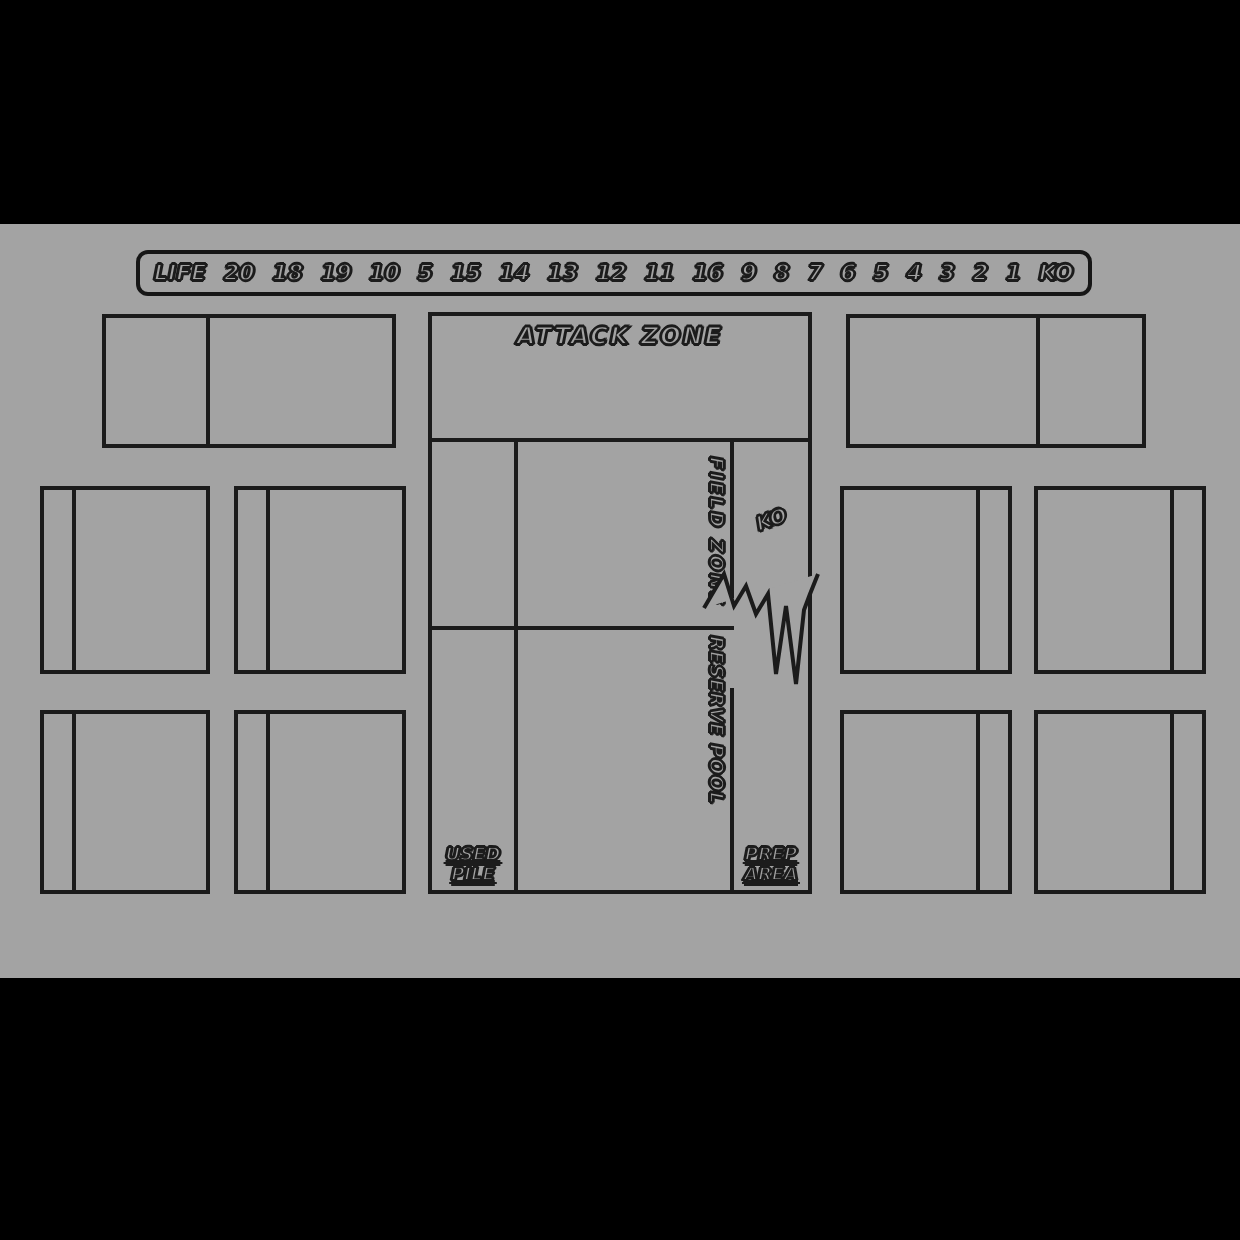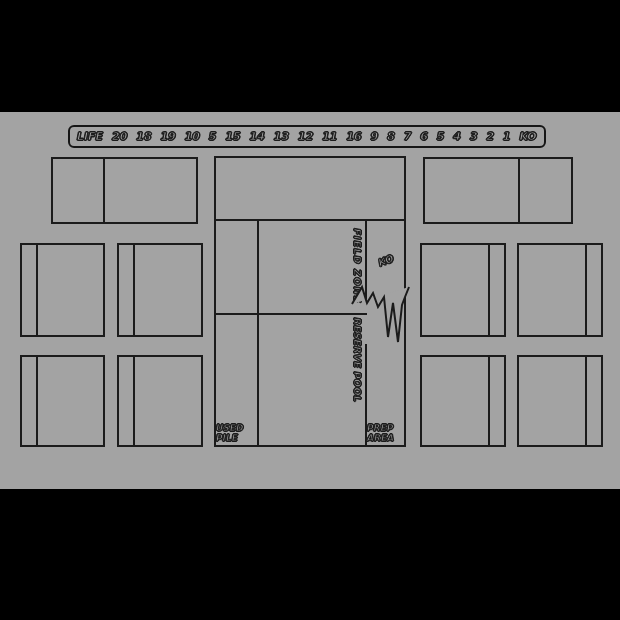--- a/index.html
+++ b/index.html
@@ -35,22 +35,22 @@
   .life-track .otext { font-size:11px; letter-spacing:0; }
   
   .panel { position:absolute; left:214px; top:44px; width:192px; height:291px;
     border:2px solid #1b1b1b; box-sizing:border-box; }
   .attack-label { position:absolute; top:3px; left:0; width:188px; text-align:center;
     font-size:12px; letter-spacing:1px; }
   .vlabel { position:absolute; text-align:center; font-size:9.5px; letter-spacing:0.6px;
     height:12px; line-height:12px; transform:rotate(90deg); }
   .ko-label { position:absolute; left:153px; top:97px; width:34px; text-align:center;
     font-size:10px; transform:rotate(-20deg); }
-  .corner-label { position:absolute; bottom:2px; text-align:left;
-    font-size:9px; line-height:10px; }
+  .corner-label { position:absolute; bottom:2px; text-align:center;
+    font-size:9px; line-height:10px;text-decoration:underline; }
   .starburst { position:absolute; left:129px; top:120px; overflow:visible; }
 </style>
 </head>
 <body>
 
 <div class="screen">
   <div class="mat">
 
     <div class="life-track">
       <span class="otext">LIFE</span>
@@ -79,20 +79,21 @@
 
     <div class="box" style="left:51px; top:45px; width:147px; height:67px;">
       <div class="divline-v" style="left:50px;"></div>
     </div>
 
     <div class="box" style="left:423px; top:45px; width:150px; height:67px;">
       <div class="divline-v" style="left:93px;"></div>
     </div>
 
     <div class="panel">
+      <div class="otext attack-label">ATTACK ZONE</div>
 
       <div class="line" style="top:61px; left:0; width:188px; height:2px;"></div>
       <div class="line" style="left:41px; top:61px; bottom:0; width:2px;"></div>
       <div class="line" style="left:149px; top:61px; height:80px; width:2px;"></div>
       <div class="line" style="left:149px; top:186px; bottom:0; width:2px;"></div>
       <div class="line" style="top:155px; left:0; width:151px; height:2px;"></div>
 
       <div class="otext vlabel" style="left:97px; top:102px; width:88px; letter-spacing:1.2px;">FIELD ZONE</div>
       <div class="otext vlabel" style="left:97px; top:196px; width:88px; letter-spacing:0.3px;">RESERVE POOL</div>
       <div class="otext ko-label">KO</div>

